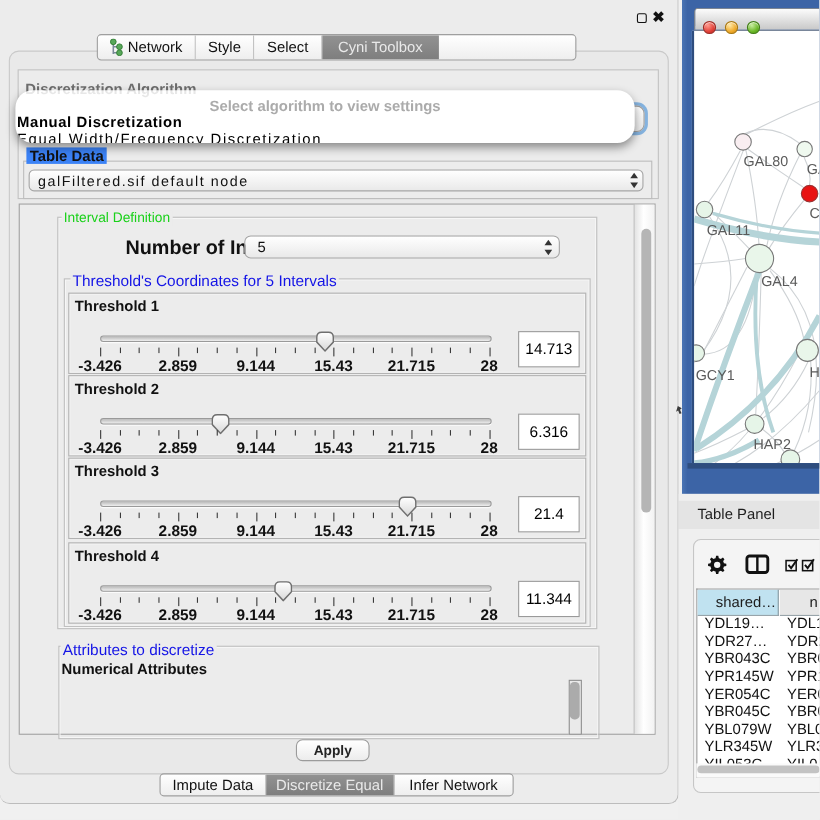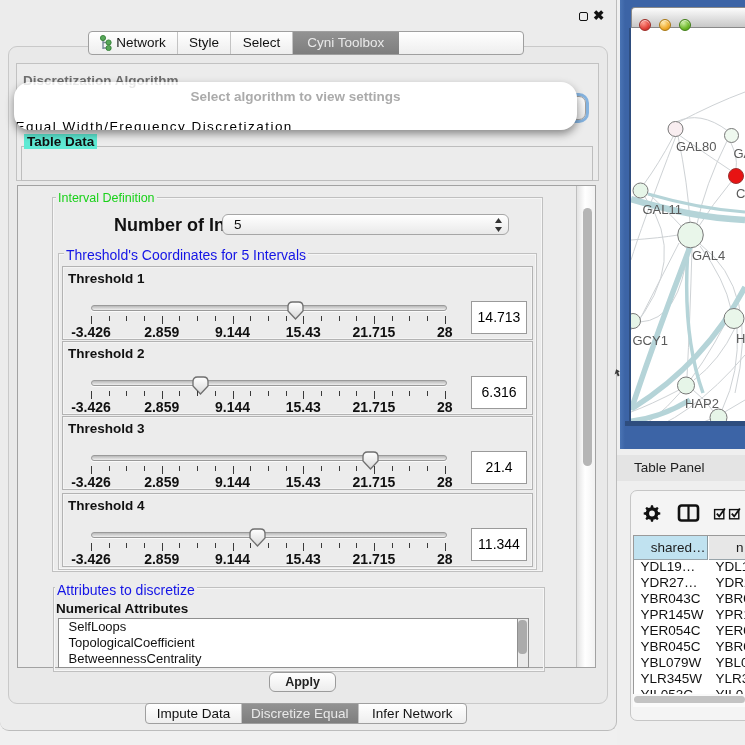--- a/index.html
+++ b/index.html
@@ -21,21 +21,21 @@
 #toptabs { left:88px; top:30.5px; width:436px; height:24px; border:1px solid #9f9f9f; border-radius:4px; display:flex; overflow:hidden; background:linear-gradient(#ffffff,#eeeeee); }
 .seg { height:100%; display:flex; align-items:center; justify-content:center; font-size:13.5px; color:#111; border-right:1px solid #c3c3c3; }
 .seg:last-child { border-right:none; }
 .seg.sel { background:linear-gradient(#929292,#7e7e7e); color:#e9e9e9; }
 
 
 #algopanel { left:16px; top:63px; width:583px; height:118px; border:1px solid #c2c2c2; background:#ececec; }
 #algocaption { left:23px; top:73px; font-size:13.5px; font-weight:bold; color:#6e6e6e; }
 #focusring { left:542px; top:96px; width:44px; height:24px; border-radius:7px; box-shadow:0 0 0 3px #85b3df; background:linear-gradient(#fff,#e8e8e8); border:1px solid #9f9f9f; }
 #tdbox { left:21px; top:146px; width:572px; height:35px; border:1px solid #bdbdbd; }
-#tdcaption { left:24px; top:134px; font-size:13.5px; font-weight:bold; color:#111; background:#5eead4; padding:0 3px; }
+#tdcaption { left:24px; top:134px; font-size:13.5px; font-weight:bold; color:#111; background:#3b82f6; padding:0 3px; }
 .combo { background:linear-gradient(#ffffff,#e9e9e9); border:1px solid #a6a6a6; border-radius:6px; font-size:13.5px; color:#111; display:flex; align-items:center; }
 #combo1 { left:25.5px; top:154px; width:559px; height:20px; padding-left:8px; font-size:13px; letter-spacing:1.4px; border-radius:5px; }
 .spin { position:absolute; right:8px; top:50%; transform:translateY(-50%); width:9px; height:14px; }
 
 #combo1 .spin { right:3px; }
 #combo2 .spin { right:5px; }
 
 #scrollpane { left:17px; top:185px; width:579px; height:483px; border:1px solid #a2a2a2; background:#ececec; overflow:hidden; }
 #vsb { left:576px; top:186px; width:19px; height:481px; background:linear-gradient(90deg,#e3e3e3,#ffffff 45%,#f2f2f2); border-left:1px solid #bfbfbf; }
 #vsbthumb { left:583px; top:208px; width:9px; height:258px; background:#b5b5b5; border-radius:4.5px; }
@@ -104,20 +104,26 @@
   <div class="abs" id="minbox"></div>
   <div class="abs" id="closex">✖</div>
 
   <div class="abs" id="outerpanel"></div>
 
   <div class="abs" id="algopanel"></div>
   <div class="abs" id="algocaption">Discretization Algorithm</div>
   <div class="abs" id="focusring"></div>
   <div class="abs" id="tdbox"></div>
   <div class="abs" id="tdcaption">Table Data</div>
+  <div class="abs combo" id="combo1">galFiltered.sif default node
+    <svg class="spin" viewBox="0 0 9 14">
+        <path d="M4.5 0 L8 5 L1 5 Z" fill="#333"></path>
+        <path d="M4.5 14 L8 9 L1 9 Z" fill="#333"></path>
+      </svg>
+  </div>
 
   <div class="abs" id="scrollpane"></div>
   <div class="abs" id="vsb"></div>
   <div class="abs" id="vsbthumb"></div>
 
   <div class="abs group" id="ginterval"></div>
   <div class="abs gcap" id="ginterval-cap">Interval Definition</div>
   <div class="abs" id="noi-label">Number of Intervals</div>
   <div class="abs combo" id="combo2">5
     <svg class="spin" viewBox="0 0 9 14">
@@ -305,25 +311,20 @@
         <span style="left:240.2px">15.43</span>
         <span style="left:311.0px">21.715</span>
         <span style="left:381.7px">28</span>
       </div>
 <div class="vbox">11.344</div>
 </div>
 
   <div class="abs group" id="gattr"></div>
   <div class="abs gcap" id="gattr-cap">Attributes to discretize</div>
   <div class="abs" id="numattr">Numerical Attributes</div>
-  <div class="abs" id="attrlist">
-    <div>SelfLoops</div>
-    <div>TopologicalCoefficient</div>
-    <div>BetweennessCentrality</div>
-  </div>
   <div class="abs" id="listsb"></div>
   <div class="abs" id="listsbthumb"></div>
 
   <div class="abs" id="applybtn">Apply</div>
 
   <div class="abs" id="toptabs">
     <div class="seg" style="width:89px">
       <svg width="12" height="16" viewBox="0 0 12 16" style="margin-right:4px">
         <line x1="3" y1="3" x2="3" y2="14" stroke="#7a8a99" stroke-width="1.4"></line>
         <line x1="3" y1="7.5" x2="8" y2="7.5" stroke="#7a8a99" stroke-width="1.4"></line>
@@ -340,20 +341,21 @@
 
   <div class="abs" id="bottabs">
     <div class="seg" style="width:96.5px">Impute Data</div>
     <div class="seg sel" style="width:117px">Discretize Equal</div>
     <div class="seg" style="width:108px">Infer Network</div>
   </div>
 
   <div class="abs" id="popup" style="left:14px; top:82px; width:563px; height:48px; background:#fff; border-radius:16px; box-shadow:0 4px 9px rgba(0,0,0,0.42); overflow:hidden;">
     <div style="position:absolute; left:9px; top:-9px; font-size:13.5px; font-weight:bold; color:rgba(70,70,70,0.13);">Discretization Algorithm</div>
     <div style="position:absolute; left:0; top:7px; width:100%; text-align:center; font-size:13.5px; font-weight:bold; color:#ababab;">Select algorithm to view settings</div>
+    <div style="position:absolute; left:1.5px; top:21px; font-size:13.5px; font-weight:bold; letter-spacing:0.55px; color:#000;">Manual Discretization</div>
     <div style="position:absolute; left:1.5px; top:37px; font-size:13.5px; letter-spacing:1.45px; color:#000;">Equal Width/Frequency Discretization</div>
   </div>
 
   <div class="abs" id="bluewin"></div>
   <svg class="abs" style="left:613px; top:368px;" width="8" height="10" viewBox="0 0 8 10">
       <path d="M3.2 1.2 L6.8 3.2 L5.2 4.4 L6.6 7.6 L4.8 8.4 L3.5 5.2 L1.6 6.4 Z" fill="#3c3c3c"></path>
     </svg>
   <div class="abs" id="netcanvas"></div>
   <div class="abs" id="canvasshadow"></div>
   <div class="abs" id="nettitle">

